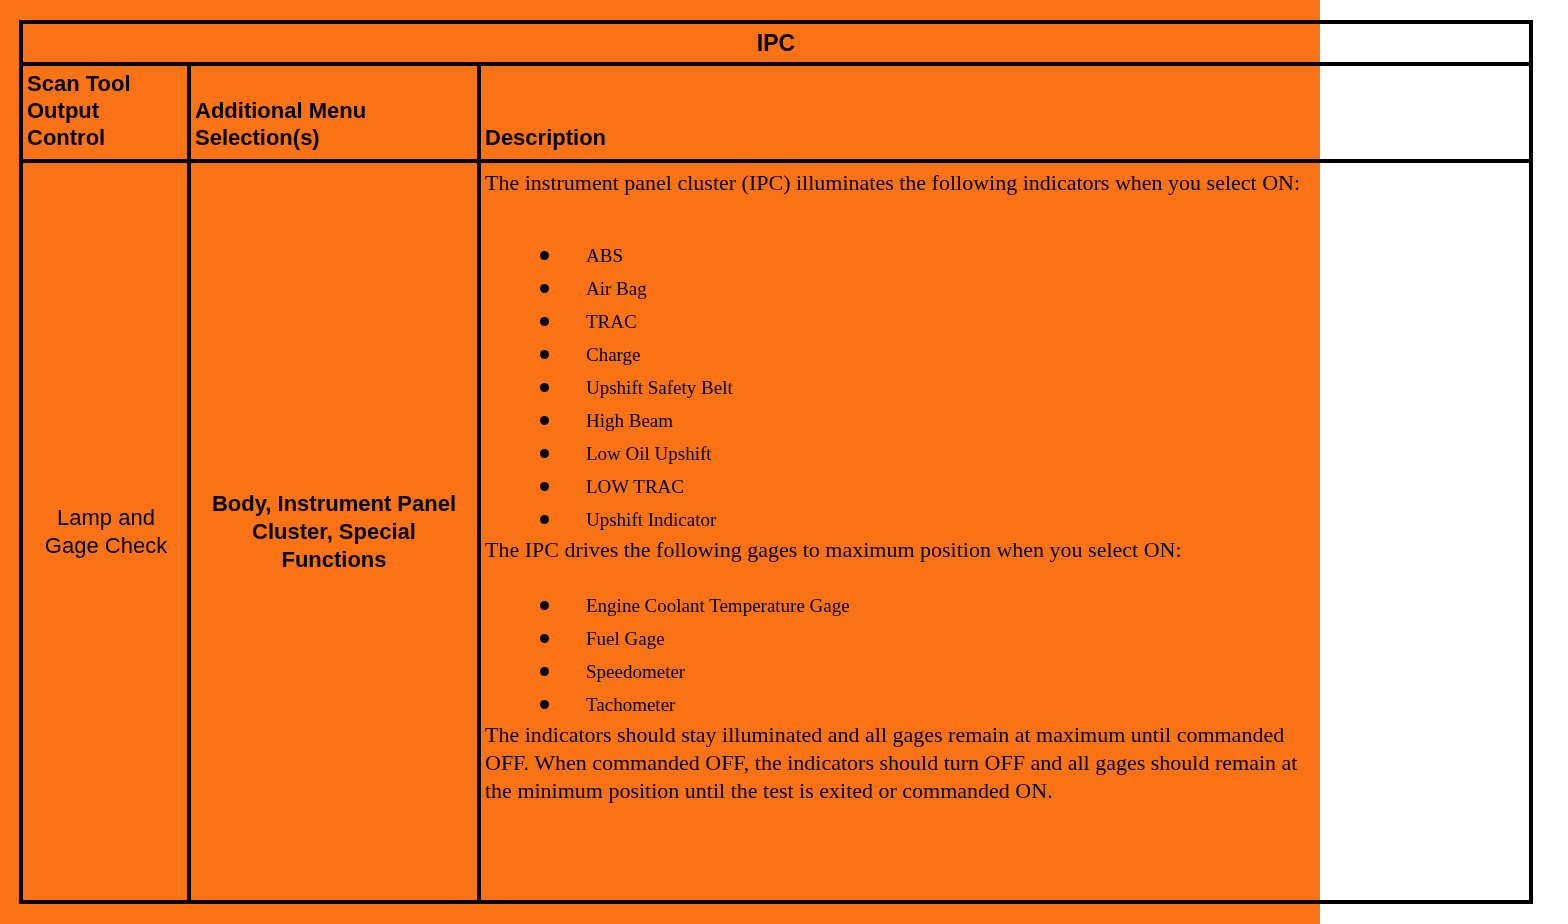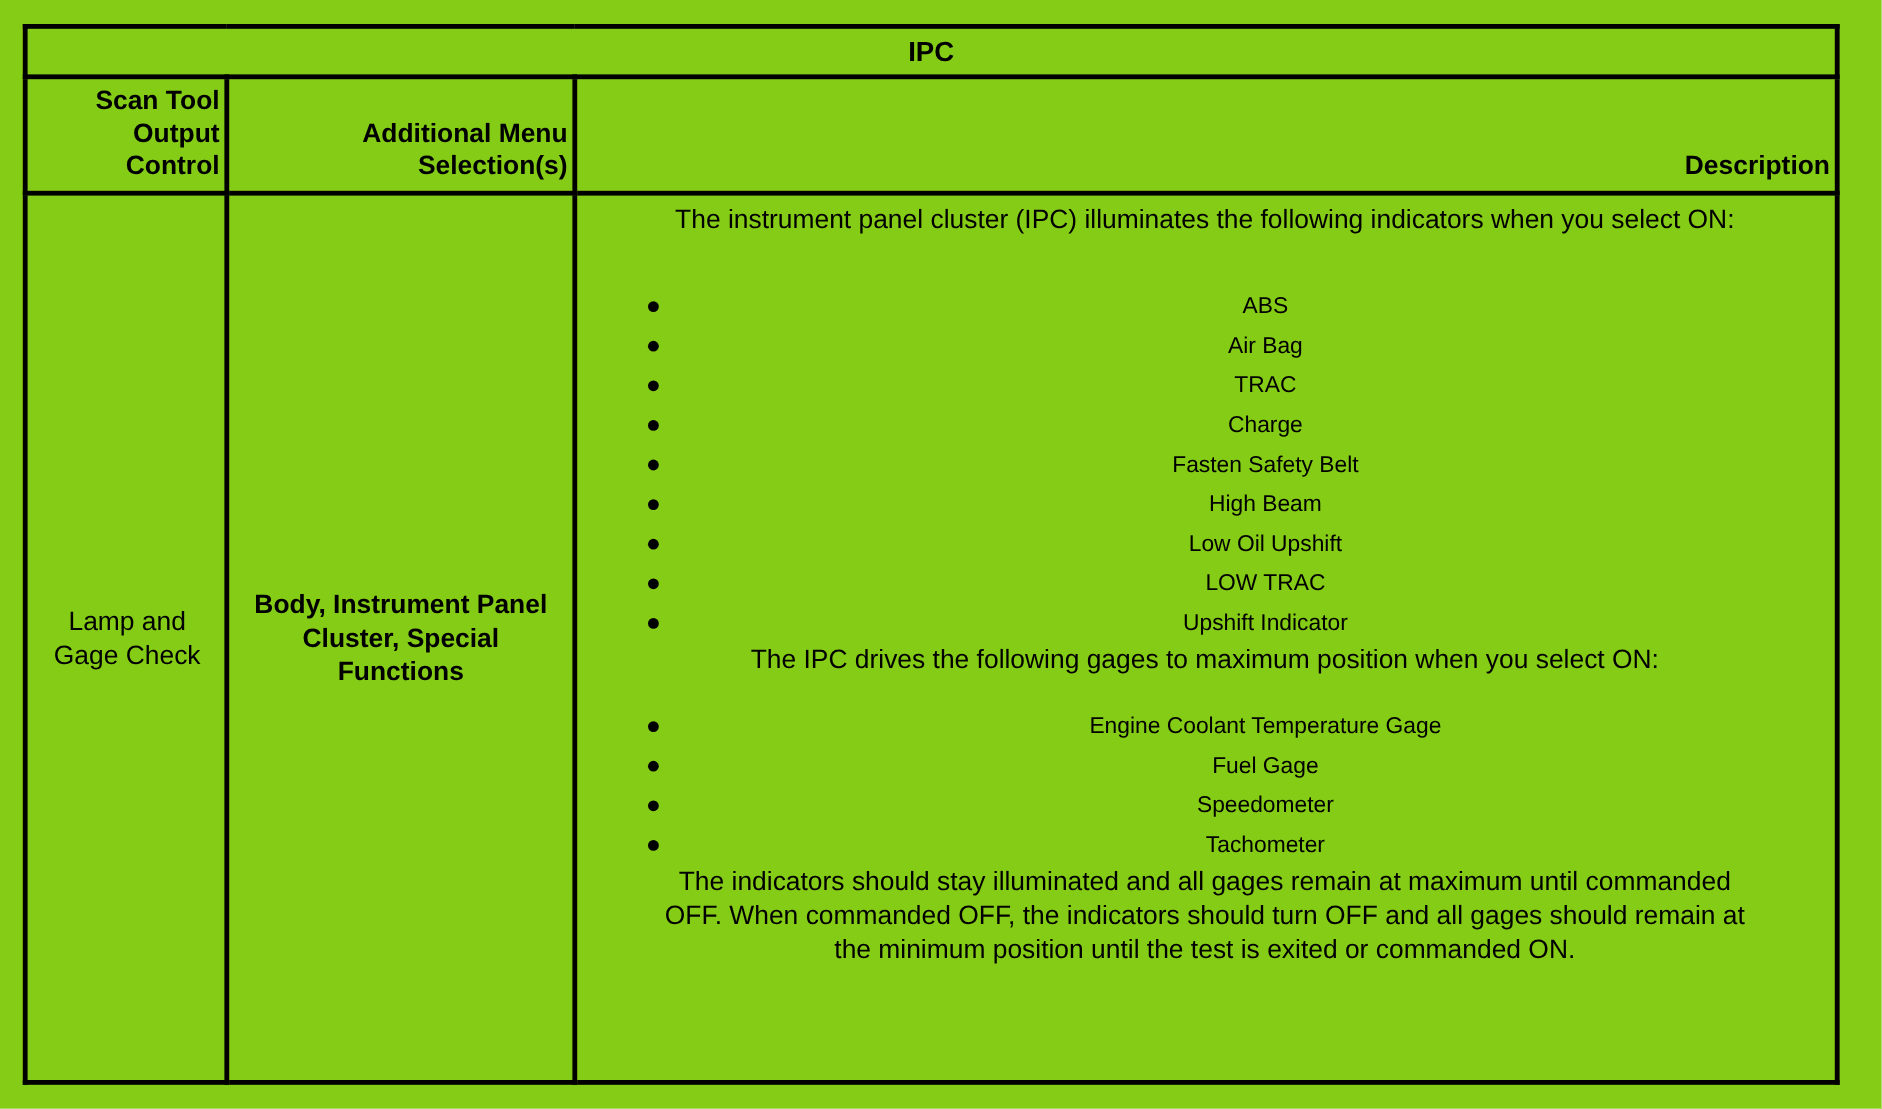--- a/index.html
+++ b/index.html
@@ -3,25 +3,25 @@
 <meta charset="utf-8">
 <style>
   html, body {
     margin: 0;
     padding: 0;
     background: #ffffff;
     font-family: "Liberation Sans", sans-serif;
     color: #000000;
   }
   .page {
-    width: 1568px;
+    width: 1320px;
     height: 924px;
     box-sizing: border-box;
     padding: 20px 35px 19px 19px;
-    background: #84cc16;
+    background: #f97316;
   }
   table.ipc-table {
     border-collapse: collapse;
     table-layout: fixed;
     width: 1514px;
   }
   table.ipc-table th,
   table.ipc-table td {
     border: 4px solid #000000;
     box-sizing: border-box;
@@ -30,21 +30,21 @@
   .title-row th {
     height: 42px;
     text-align: center;
     vertical-align: middle;
     font-weight: bold;
     font-size: 23px;
     padding: 2px 4px;
   }
   .header-row th {
     height: 94px;
-    text-align: right;
+    text-align: left;
     vertical-align: bottom;
     font-weight: bold;
     font-size: 22px;
     line-height: 27px;
     padding: 4px 4px 8px 4px;
     white-space: pre-line;
   }
   .data-row {
     height: 741px;
   }
@@ -60,23 +60,24 @@
     vertical-align: middle;
     text-align: center;
     font-size: 22px;
     line-height: 28px;
     padding: 4px 2px;
     white-space: pre-line;
     font-weight: bold;
   }
   .cell-desc {
     vertical-align: top;
-    text-align: center;
+    text-align: left;
     font-size: 22px;
     padding: 6px 6px 6px 4px;
+    font-family: Liberation Serif, serif;
   }
   .cell-desc p {
     margin: 0;
     line-height: 28px;
   }
   .intro-indicators { margin-top: 2px; }
   .bullet-list {
     list-style: none;
     margin: 42px 0 0 0;
     padding: 0;
@@ -132,21 +133,21 @@
       <td class="cell-menu">Body, Instrument Panel
 Cluster, Special
 Functions</td>
       <td class="cell-desc">
         <p class="intro-indicators">The instrument panel cluster (IPC) illuminates the following indicators when you select ON:</p>
         <ul class="bullet-list indicators-list">
               <li>ABS</li>
               <li>Air Bag</li>
               <li>TRAC</li>
               <li>Charge</li>
-              <li>Fasten Safety Belt</li>
+              <li>Upshift Safety Belt</li>
               <li>High Beam</li>
               <li>Low Oil Upshift</li>
               <li>LOW TRAC</li>
               <li>Upshift Indicator</li>
             </ul>
         <p class="intro-gages">The IPC drives the following gages to maximum position when you select ON:</p>
         <ul class="bullet-list gages-list">
               <li>Engine Coolant Temperature Gage</li>
               <li>Fuel Gage</li>
               <li>Speedometer</li>

